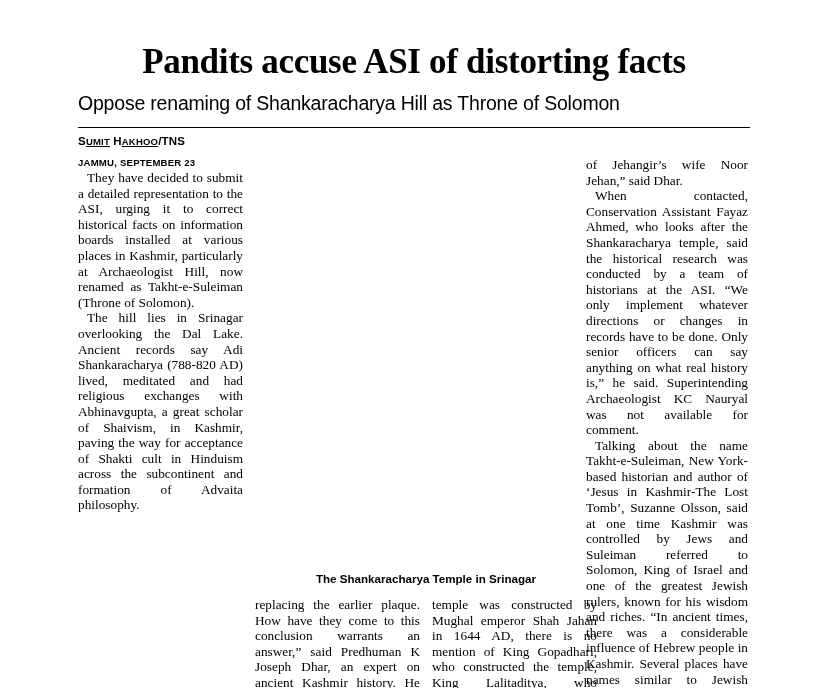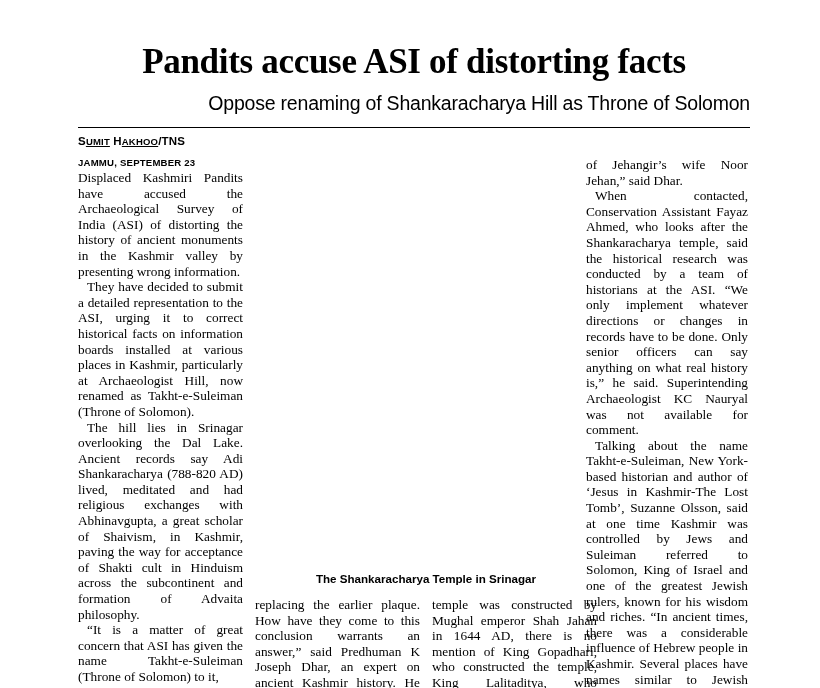--- a/index.html
+++ b/index.html
@@ -29,21 +29,21 @@
     line-height: 40px;
     text-align: center;
     letter-spacing: -0.3px;
     margin: 12px 0 0 0;
     white-space: nowrap;
   }
   .subhead {
     font-family: "Liberation Sans", sans-serif;
     font-size: 19.5px;
     line-height: 24px;
-    text-align: right;
+    text-align: left;
     margin: 9px 0 0 0;
     font-weight: 400;
     letter-spacing: -0.2px;
     white-space: nowrap;
   }
   .rule {
     border: none;
     border-top: 1px solid #000;
     margin: 12px 0 0 0;
     height: 0;
@@ -136,24 +136,22 @@
   <h1 class="headline">Pandits accuse ASI of distorting facts</h1>
   <h2 class="subhead">Oppose renaming of Shankaracharya Hill as Throne of Solomon</h2>
   <hr class="rule">
   <div class="byline">S<span class="small">UMIT</span> H<span class="small">AKHOO</span>/TNS</div>
 
   <div class="cols">
 
     <div class="col" id="col1">
       <div class="dateline">J<span class="small">AMMU</span>, S<span class="small">EPTEMBER</span> 23</div>
       <div class="bodytext">
-        <p class="first">Displaced Kashmiri Pandits have accused the Archaeological Survey of India (ASI) of distorting the history of ancient monuments in the Kashmir valley by presenting wrong information.</p>
         <p>They have decided to submit a detailed representation to the ASI, urging it to correct historical facts on information boards installed at various places in Kashmir, particularly at Archaeologist Hill, now renamed as Takht-e-Suleiman (Throne of Solomon).</p>
         <p>The hill lies in Srinagar overlooking the Dal Lake. Ancient records say Adi Shankaracharya (788-820 AD) lived, meditated and had religious exchanges with Abhinavgupta, a great scholar of Shaivism, in Kashmir, paving the way for acceptance of Shakti cult in Hinduism across the subcontinent and formation of Advaita philosophy.</p>
-        <p>“It is a matter of great concern that ASI has given the name Takht-e-Suleiman (Throne of Solomon) to it,</p>
       </div>
     </div>
 
     <div class="photo-block"></div>
     <div class="caption">The Shankaracharya Temple in Srinagar</div>
 
     <div class="lower-col bodytext" id="col2lower">
       <p class="first">replacing the earlier plaque. How have they come to this conclusion warrants an answer,” said Predhuman K Joseph Dhar, an expert on ancient Kashmir history. He said recently a European historian visited the place and expressed surprise over information provided to the people.</p>
 
     </div>

